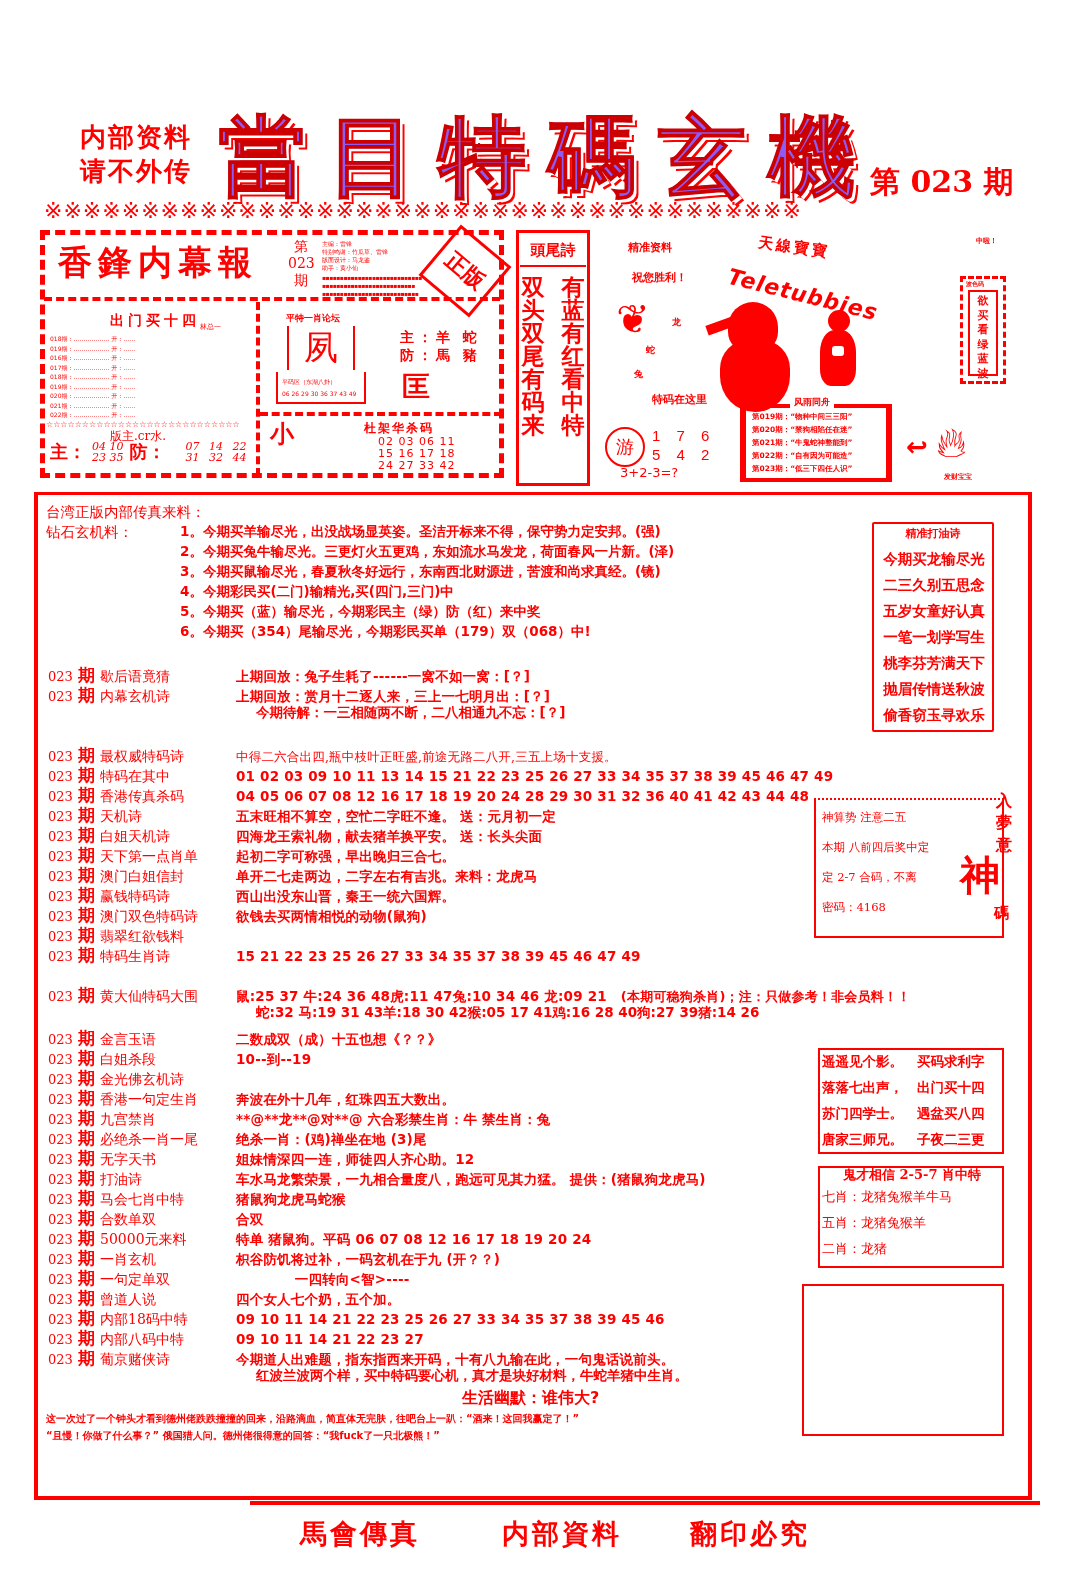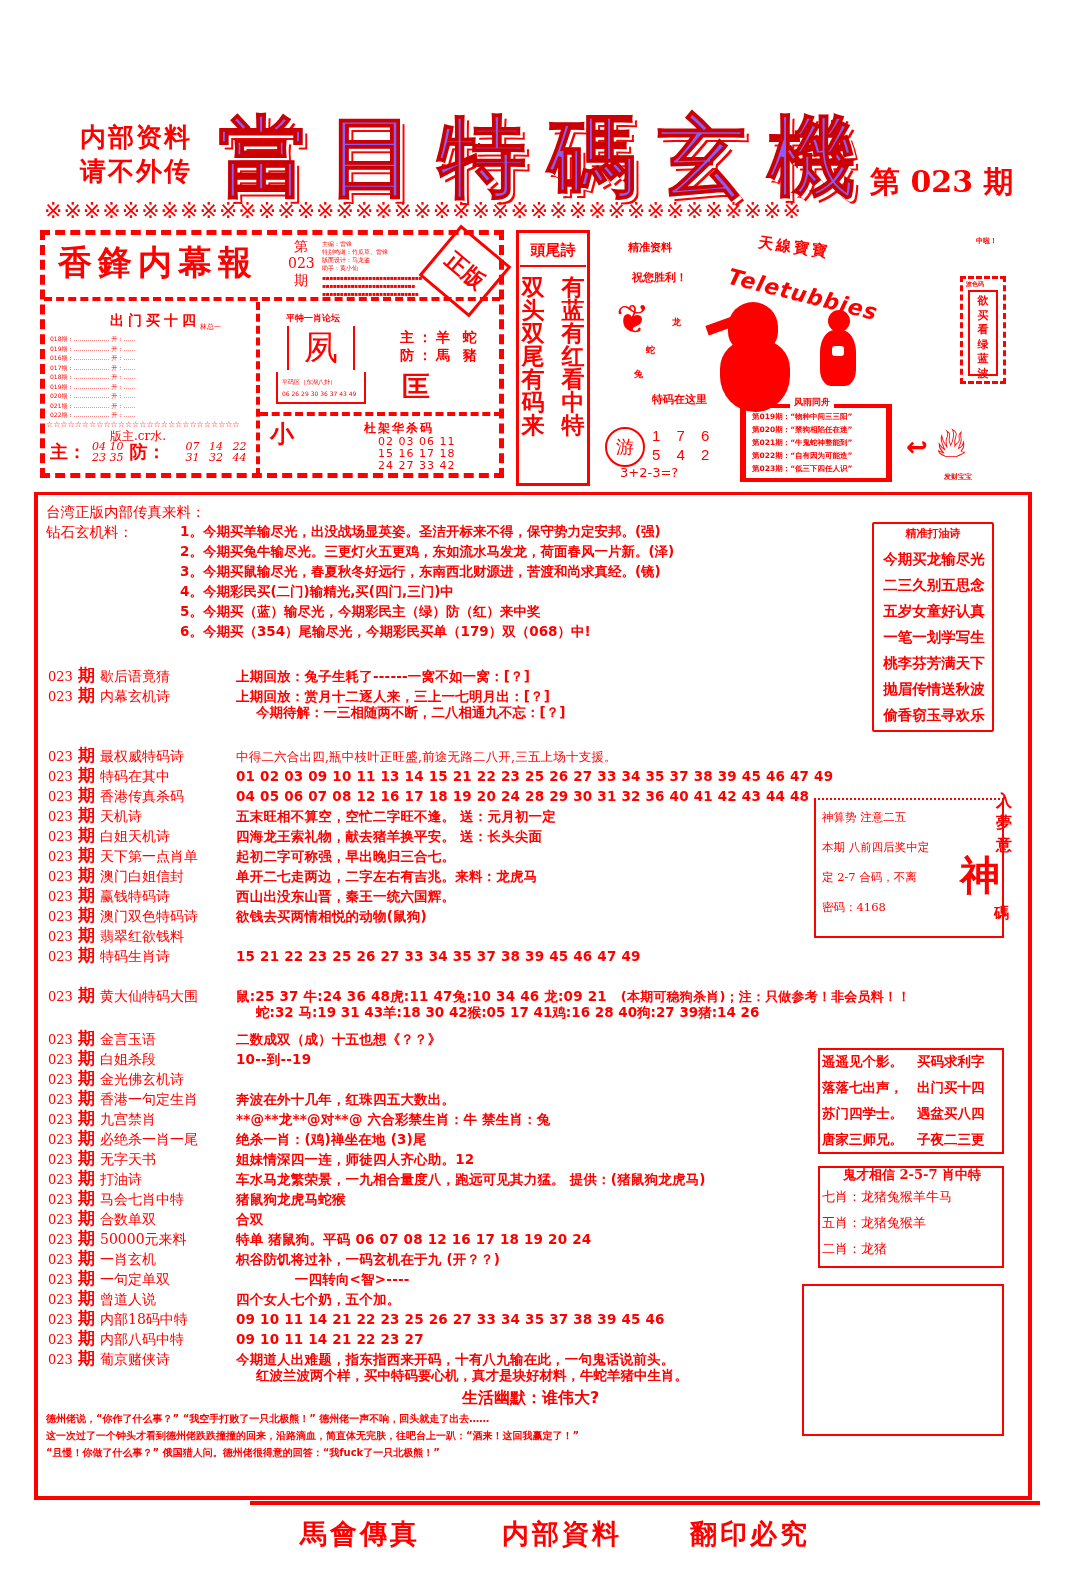--- a/index.html
+++ b/index.html
@@ -441,21 +441,20 @@
       <span class="num">023</span>
       <span class="qi">期</span>
       <span class="lab">葡京赌侠诗</span>
       <span class="val">今期道人出难题，指东指西来开码，十有八九输在此，一句鬼话说前头。</span>
     </div>
   <div class="cont" style="padding-left:208px">红波兰波两个样，买中特码要心机，真才是块好材料，牛蛇羊猪中生肖。</div>
 </div>
 
 <div class="abs humor-title red">生活幽默：谁伟大?</div>
 <div class="abs humor red">
-  <div>德州佬说，“你作了什么事？” “我空手打败了一只北极熊！” 德州佬一声不响，回头就走了出去……</div>
   <div>这一次过了一个钟头才看到德州佬跌跌撞撞的回来，沿路滴血，简直体无完肤，往吧台上一趴：“酒来！这回我赢定了！”</div>
   <div>“且慢！你做了什么事？” 俄国猎人问。德州佬很得意的回答：“我fuck了一只北极熊！”</div>
 </div>
 
 <div class="abs poem-box"></div>
 <div class="abs poem-title red">精准打油诗</div>
 <div class="abs poem-lines red">
   <div>今期买龙输尽光</div>
   <div>二三久别五思念</div>
   <div>五岁女童好认真</div>

